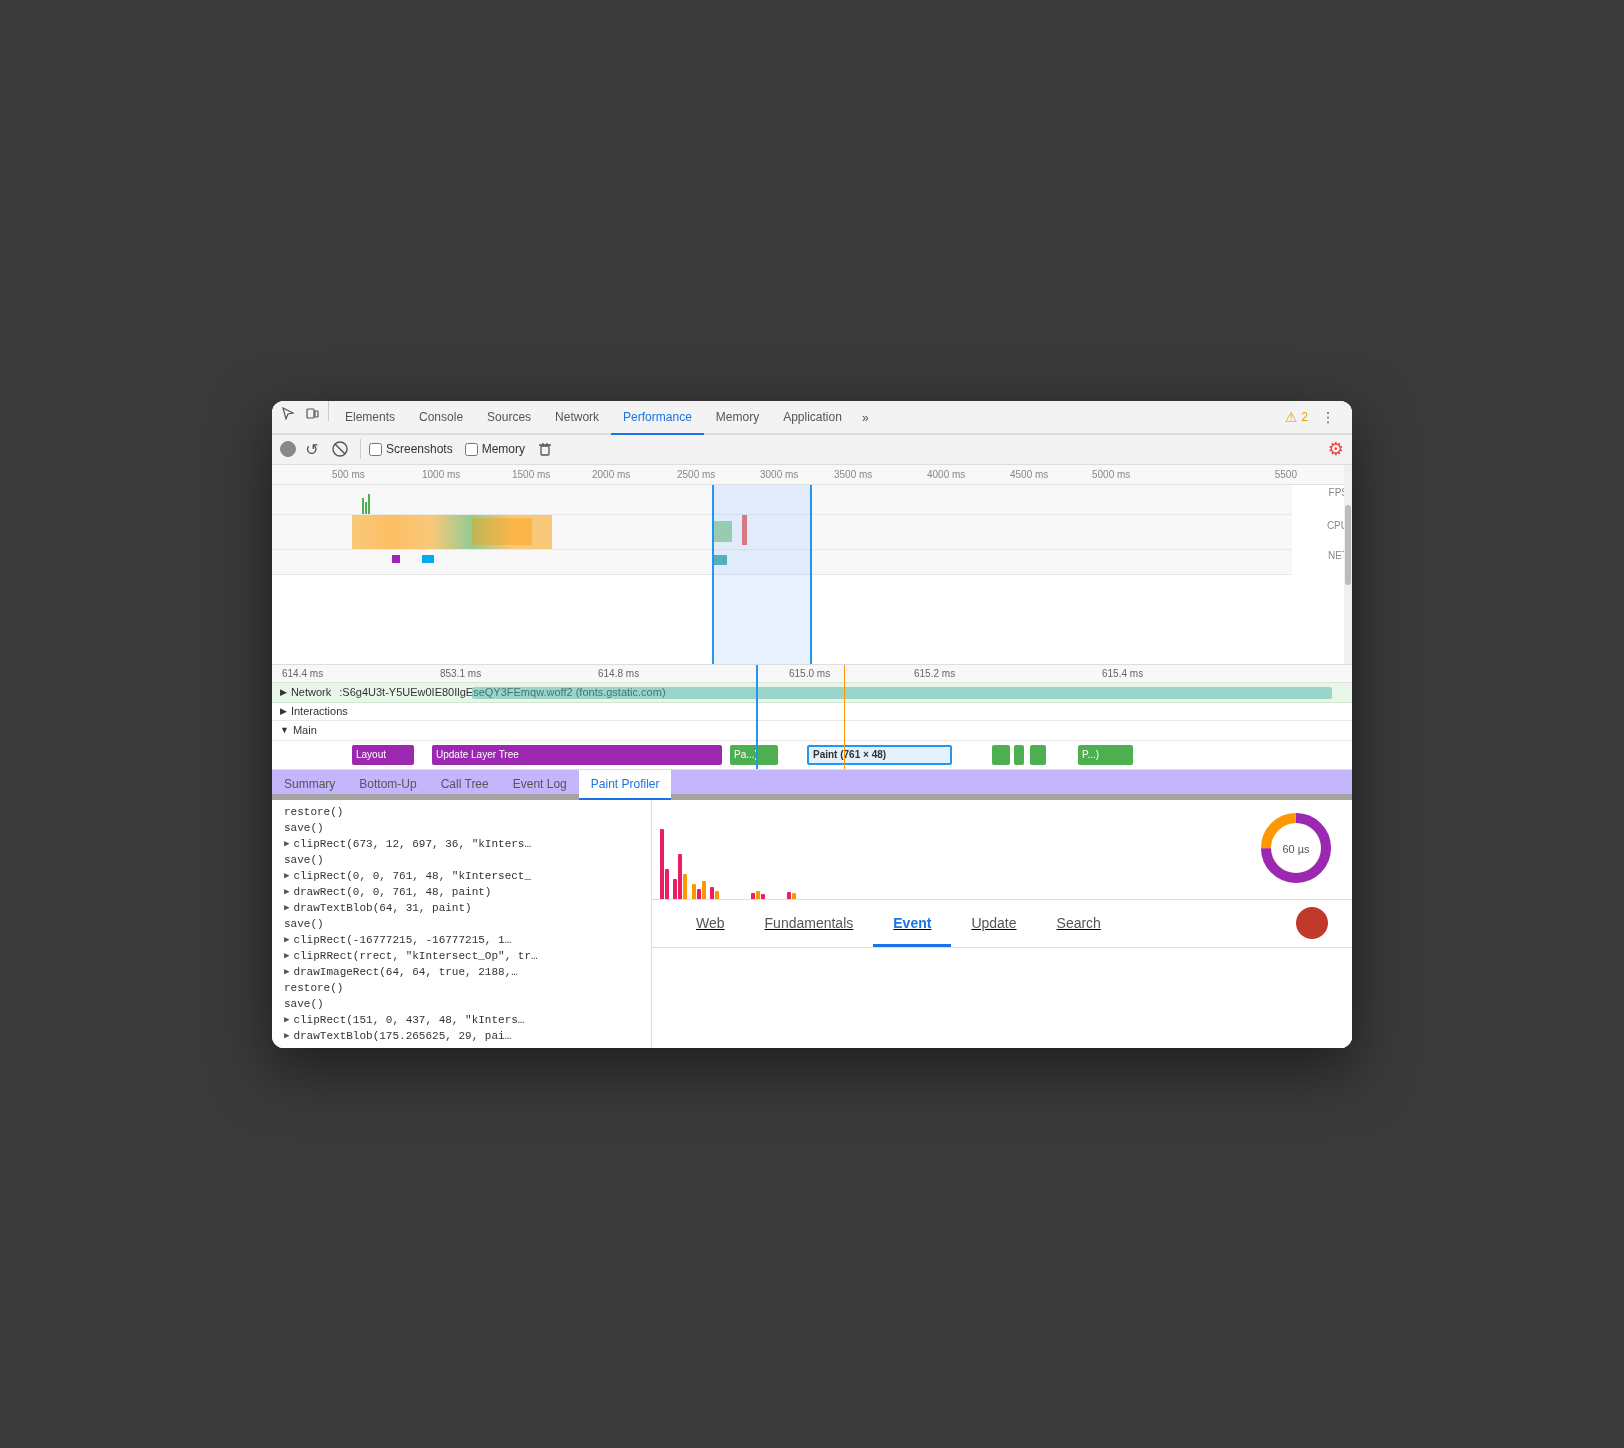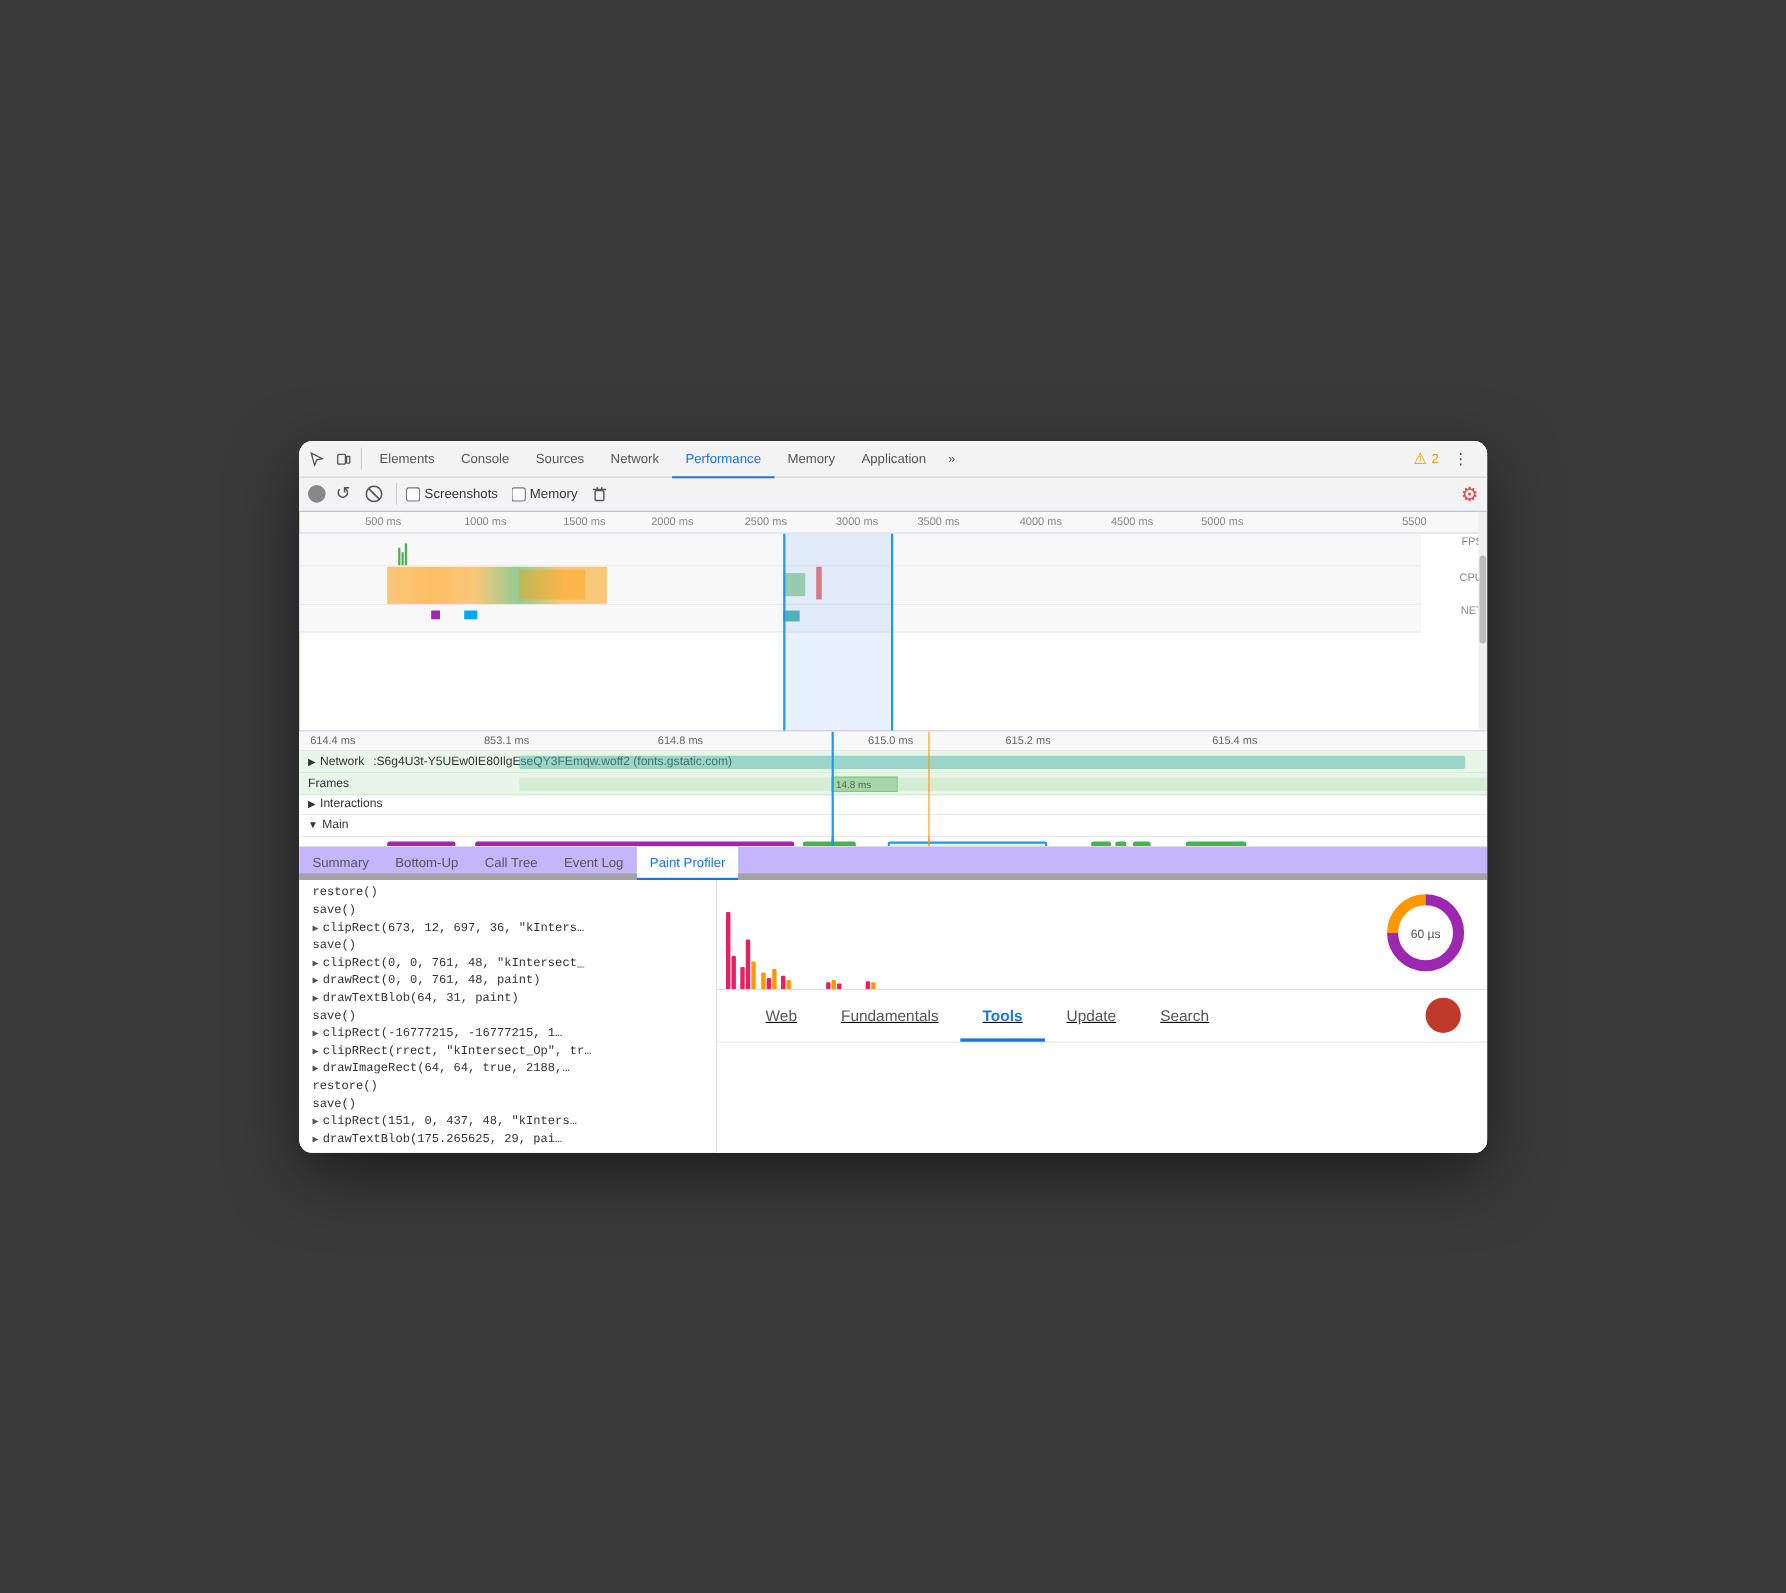--- a/index.html
+++ b/index.html
@@ -70,21 +70,20 @@
       font-size: 14px;
     }
     .toolbar-divider {
       width: 1px;
       height: 20px;
       background: #ccc;
       margin: 0 4px;
     }
     .nav-tabs {
       display: flex;
-      align-items: center;
       height: 34px;
       border-bottom: 2px solid #ddd;
       padding: 0 4px;
       background: #f3f3f3;
       gap: 0;
     }
     .nav-tab {
       padding: 0 12px;
       height: 34px;
       display: flex;
@@ -640,27 +639,20 @@
       </div>
 
       <div class="network-row">
         <span class="collapse-arrow">▶</span>
         <span>Network</span>
         <span style="margin-left:8px; font-size:11px;">:S6g4U3t-Y5UEw0IE80IlgEseQY3FEmqw.woff2 (fonts.gstatic.com)</span>
 
         <div style="position:absolute; left:200px; right:20px; height:12px; top:4px; background:#4db6ac; opacity:0.5; border-radius:2px;"></div>
       </div>
 
-      <div class="frames-row">
-        <span>Frames</span>
-
-        <div style="position:absolute; left:484px; width:60px; height:14px; top:3px; background:#a5d6a7; border:1px solid #81c784; display:flex; align-items:center; padding:0 3px; font-size:9px;">14.8 ms</div>
-
-        <div style="position:absolute; left:200px; right:0; height:12px; top:4px; background:#a5d6a7; opacity:0.3;"></div>
-      </div>
 
       <div class="interactions-row">
         <span class="collapse-arrow">▶</span>
         <span>Interactions</span>
       </div>
 
       <div class="main-row">
         <span class="collapse-arrow">▼</span>
         <span>Main</span>
       </div>
@@ -805,21 +797,21 @@
 
           <div class="website-preview">
             <div class="website-nav">
               <div class="site-nav-item">
                 <span>Web</span>
               </div>
               <div class="site-nav-item">
                 <span>Fundamentals</span>
               </div>
               <div class="site-nav-item active">
-                <span>Tools</span>
+                <span>Event</span>
               </div>
               <div class="site-nav-item">
                 <span>Update</span>
               </div>
               <div class="site-nav-item">
                 <span>Search</span>
               </div>
               <div class="site-nav-avatar" style="margin-left:auto;">
                 <svg width="28" height="28" viewBox="0 0 28 28">
                   <circle cx="14" cy="10" r="6" fill="#c0392b"></circle>

